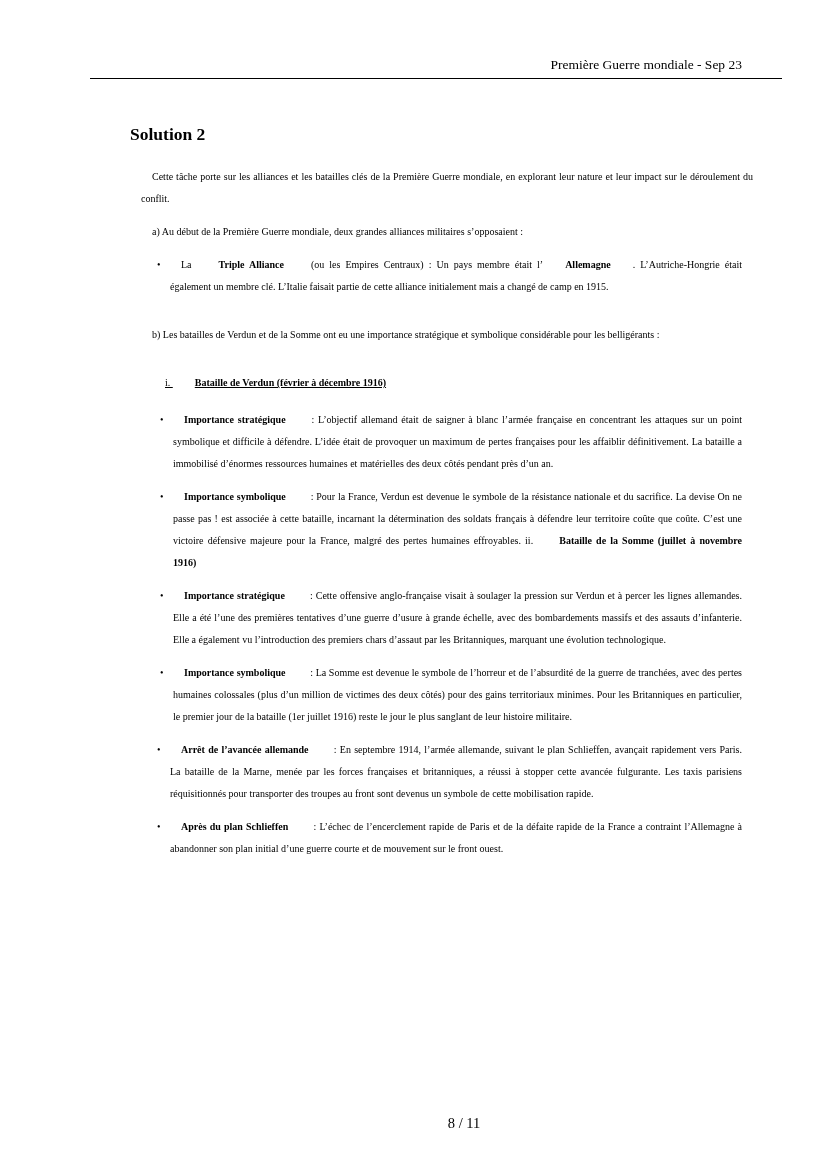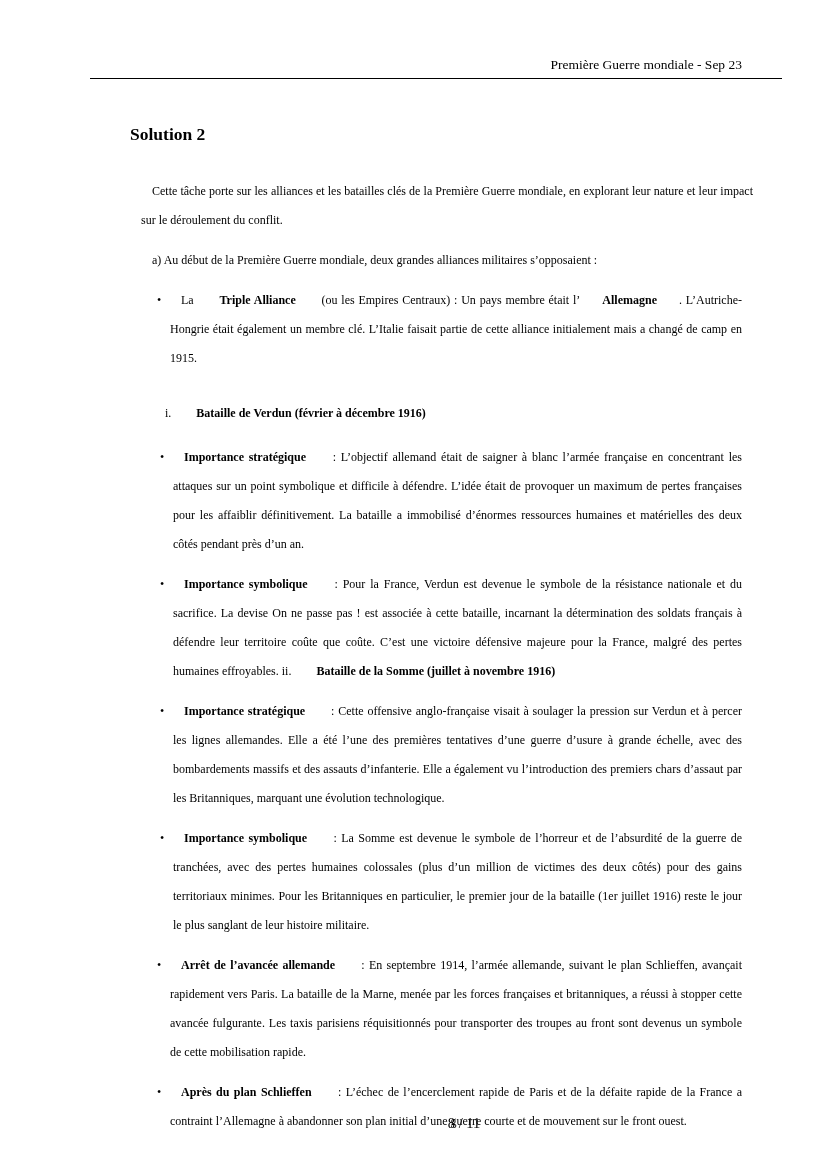--- a/index.html
+++ b/index.html
@@ -17,30 +17,30 @@
   }
   .header-rule {
     position: absolute; top: 45px; left: 57px; right: 57px;
     border-top: 1px solid #000000;
   }
   .doc-title {
     position: absolute; top: 91px; left: 97px;
     font-size: 17.5px; font-weight: 700;
   }
   .doc-content {
-    position: absolute; top: 144px; left: 97px; width: 634px;
-    font-size: 12px; line-height: 29px;
+    position: absolute; top: 133px; left: 97px; width: 634px;
+    font-size: 10px; line-height: 22px;
     text-align: justify;
     hyphens: auto;
   }
   .doc-content > * { margin-top: 9px; }
   .doc-content > *:first-child { margin-top: 0; }
   .gap-lg { margin-top: 26px !important; }
   .gap-md { margin-top: 15px !important; }
-  .indent-1 { padding-left: 13px; }
+  .indent-1 { padding-left: 13px; text-decoration: underline; }
   ul.doc-list { list-style: none; }
   ul.doc-list > li { position: relative; padding-left: 18px; margin-top: 2px; }
   ul.doc-list > li:first-child { margin-top: 0; }
   ul.doc-list > li::before { content: "\2022"; position: absolute; left: 5px; }
   ul.level-2 { margin-left: 14px; }
   b { font-weight: 700; }
   .page-footer {
     position: absolute; left: 17px; bottom: 50px; width: 100%;
     text-align: center; font-size: 14.5px;
   }
@@ -50,20 +50,21 @@
 
 <div class="running-header">Première Guerre mondiale - Sep 23</div>
 <div class="header-rule"></div>
 <h1 class="doc-title">Solution 2</h1>
 <div class="doc-content">
     <p><span>Cette tâche porte sur les alliances et les batailles clés de la Première Guerre mondiale, en explorant leur nature et leur impact sur le déroulement du conflit.</span></p>
     <p><span>a) Au début de la Première Guerre mondiale, deux grandes alliances militaires s’opposaient :</span></p>
     <ul class="doc-list level-1">
       <li><span>La </span><b>Triple Alliance</b><span> (ou les Empires Centraux) : Un pays membre était l’</span><b>Allemagne</b><span>. L’Autriche-Hongrie était également un membre clé. L’Italie faisait partie de cette alliance initialement mais a changé de camp en 1915.</span></li>
     </ul>
+    <p class="gap-lg"><span>b) Les batailles de Verdun et de la Somme ont eu une importance stratégique et symbolique considérable pour les belligérants :</span></p>
     <p class="indent-1 gap-lg"><span>i. </span><b>Bataille de Verdun (février à décembre 1916)</b></p>
     <ul class="doc-list level-2 gap-md">
       <li><b>Importance stratégique</b><span> : L’objectif allemand était de saigner à blanc l’armée française en concentrant les attaques sur un point symbolique et difficile à défendre. L’idée était de provoquer un maximum de pertes françaises pour les affaiblir définitivement. La bataille a immobilisé d’énormes ressources humaines et matérielles des deux côtés pendant près d’un an.</span></li>
       <li><b>Importance symbolique</b><span> : Pour la France, Verdun est devenue le symbole de la résistance nationale et du sacrifice. La devise On ne passe pas ! est associée à cette bataille, incarnant la détermination des soldats français à défendre leur territoire coûte que coûte. C’est une victoire défensive majeure pour la France, malgré des pertes humaines effroyables. ii. </span><b>Bataille de la Somme (juillet à novembre 1916)</b></li>
       <li><b>Importance stratégique</b><span> : Cette offensive anglo-française visait à soulager la pression sur Verdun et à percer les lignes allemandes. Elle a été l’une des premières tentatives d’une guerre d’usure à grande échelle, avec des bombardements massifs et des assauts d’infanterie. Elle a également vu l’introduction des premiers chars d’assaut par les Britanniques, marquant une évolution technologique.</span></li>
       <li><b>Importance symbolique</b><span> : La Somme est devenue le symbole de l’horreur et de l’absurdité de la guerre de tranchées, avec des pertes humaines colossales (plus d’un million de victimes des deux côtés) pour des gains territoriaux minimes. Pour les Britanniques en particulier, le premier jour de la bataille (1er juillet 1916) reste le jour le plus sanglant de leur histoire militaire.</span></li>
     </ul>
     <ul class="doc-list level-1">
       <li><b>Arrêt de l’avancée allemande</b><span> : En septembre 1914, l’armée allemande, suivant le plan Schlieffen, avançait rapidement vers Paris. La bataille de la Marne, menée par les forces françaises et britanniques, a réussi à stopper cette avancée fulgurante. Les taxis parisiens réquisitionnés pour transporter des troupes au front sont devenus un symbole de cette mobilisation rapide.</span></li>
       <li><b>Après du plan Schlieffen</b><span> : L’échec de l’encerclement rapide de Paris et de la défaite rapide de la France a contraint l’Allemagne à abandonner son plan initial d’une guerre courte et de mouvement sur le front ouest.</span></li>

